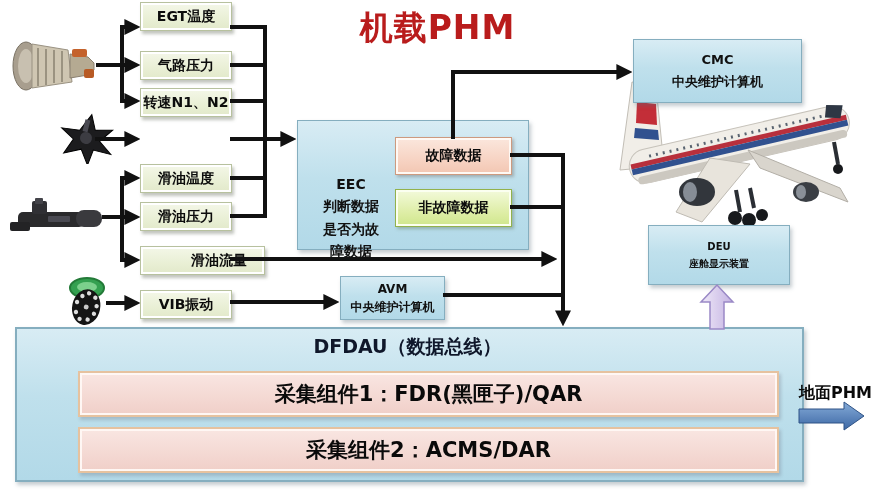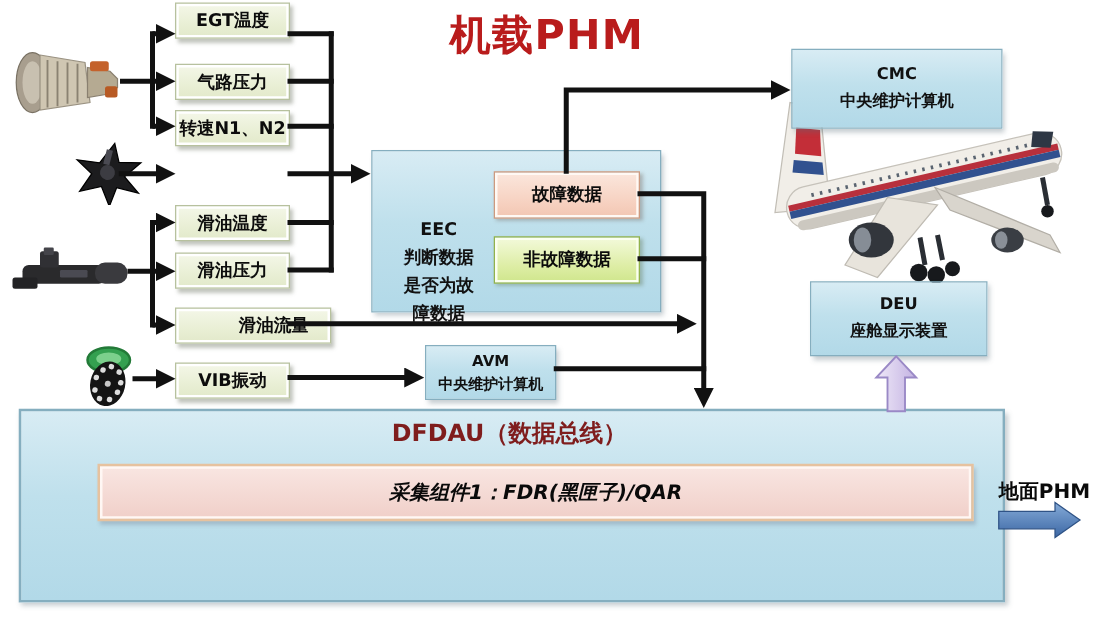--- a/index.html
+++ b/index.html
@@ -48,29 +48,29 @@
     display:flex;align-items:center;justify-content:center;
     font-size:14px;font-weight:bold;color:#0c0c0c;
   }
   .eec-label{
     position:absolute;left:305px;top:129px;width:92px;
     text-align:center;font-size:14px;font-weight:bold;color:#111;
     line-height:1.6;white-space:pre-line;margin-top:44px;
   }
   .dfdau-title{
     position:absolute;left:15px;top:334px;width:785px;text-align:center;
-    font-size:19px;font-weight:bold;color:#7f1d1d;
+    font-size:19px;font-weight:bold;color:#0f172a;
   }
   .collect{
     position:absolute;left:78px;width:697px;height:42px;
     background:linear-gradient(180deg,#f9e6e2 0%,#f3d6d0 70%,#f0cfc8 100%);
     border:2px solid #e6c29f;
     box-shadow:inset 0 0 0 2px #fff7f4, 2px 3px 3px rgba(90,90,110,.25);
     display:flex;align-items:center;justify-content:center;
-    font-size:16px;font-weight:bold;color:#0a0a0a;white-space:nowrap;font-style:italic;
+    font-size:21px;font-weight:bold;color:#0a0a0a;white-space:nowrap;
   }
   .ground-label{
     position:absolute;left:799px;top:383px;width:74px;
     font-size:16px;font-weight:bold;color:#0a0a0a;white-space:nowrap;
   }
   svg{display:block;}
   .overlay{position:absolute;left:0;top:0;pointer-events:none;}
 </style>
 </head>
 <body>
@@ -173,27 +173,28 @@
     <div class="cap" style="font-size:12px;line-height:1.5;">AVM
 中央维护计算机</div>
   </div>
 
   <div class="bluebox" style="left:633px;top:39px;width:167px;height:62px;">
     <div class="cap" style="font-size:13px;line-height:1.7;">CMC
 中央维护计算机</div>
   </div>
 
   <div class="bluebox" style="left:648px;top:225px;width:140px;height:58px;">
-    <div class="cap" style="font-size:13px;line-height:1.7;">DEU
+    <div class="cap" style="font-size:10px;line-height:1.7;">DEU
 座舱显示装置</div>
   </div>
 
   <div class="bluebox" style="left:15px;top:327px;width:785px;height:151px;border-width:2px;"></div>
   <div class="dfdau-title">DFDAU（数据总线）</div>
   <div class="collect" style="top:371px;">采集组件1：FDR(黑匣子)/QAR</div>
+  <div class="collect" style="top:427px;">采集组件2：ACMS/DAR</div>
 
   <div class="ground-label">地面PHM</div>
 
   <svg class="overlay" width="875" height="496" viewBox="0 0 875 496">
     <defs>
       <marker id="ah" viewBox="0 0 10 10" refX="6" refY="5" markerWidth="4" markerHeight="4" orient="auto">
         <path d="M0,0 L10,5 L0,10 Z" fill="#111"></path>
       </marker>
       <linearGradient id="purpleGrad" x1="0" y1="0" x2="1" y2="0">
         <stop offset="0" stop-color="#efe9f8"></stop>

